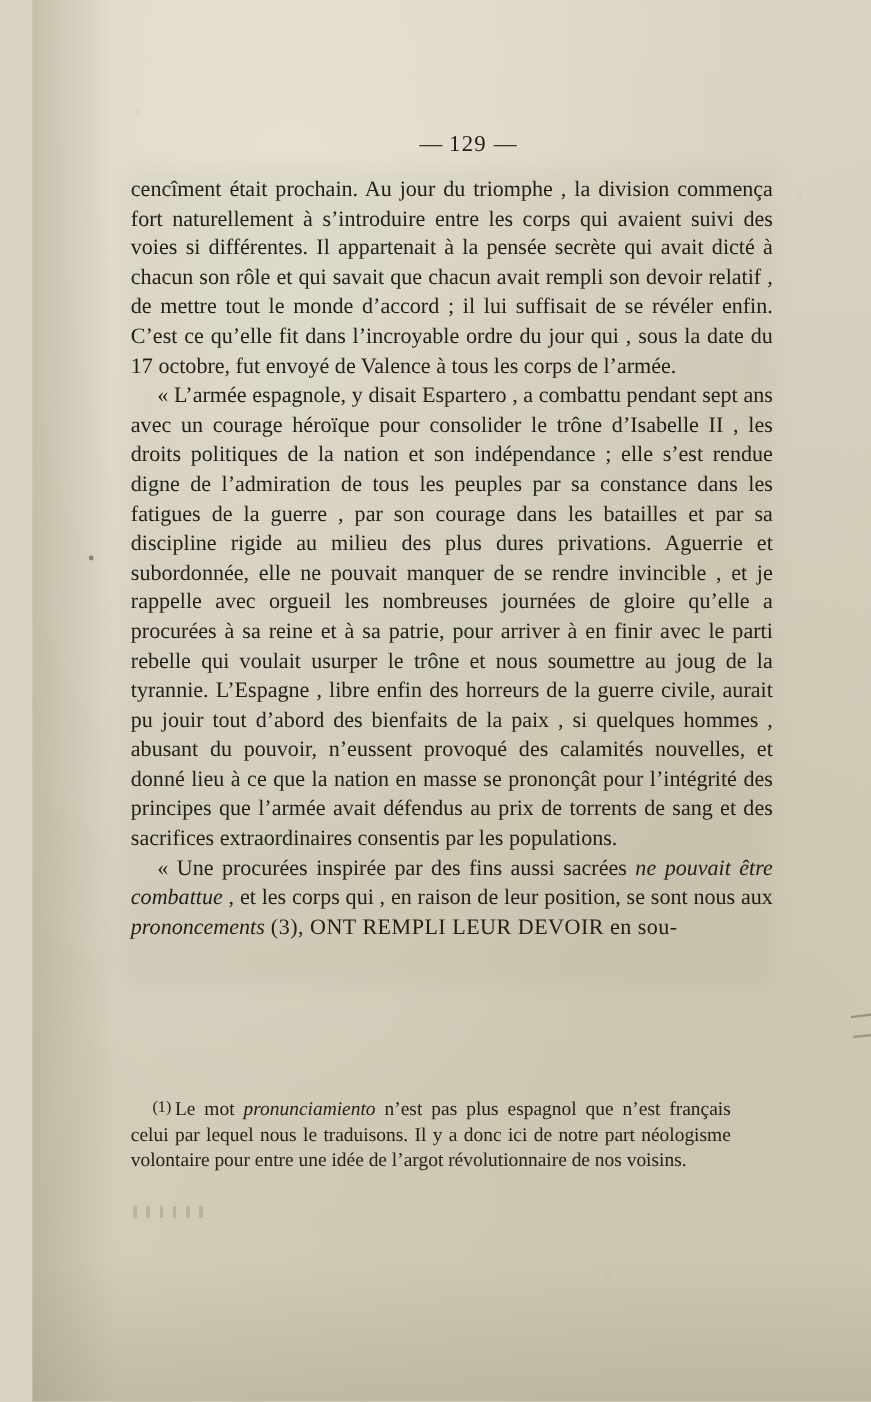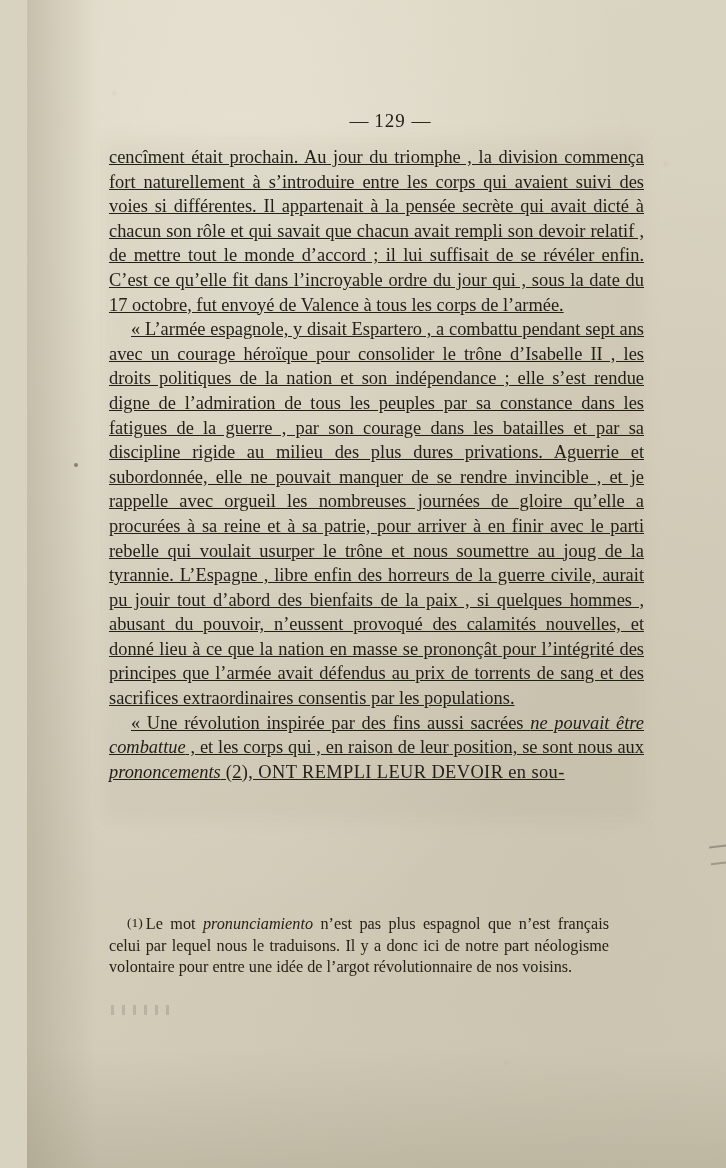--- a/index.html
+++ b/index.html
@@ -70,21 +70,20 @@
   .content {
     position: absolute;
     left: 82px;
     top: 145px;
     width: 535px;
     color: #221e18;
     font-size: 18.4px;
     line-height: 24.6px;
     text-align: justify;
     text-justify: inter-word;
-    text-decoration: underline;
   }
   .content p {
     margin: 0;
     text-indent: 0;
   }
   .content p.indent {
     text-indent: 22px;
   }
   .content p + p {
     margin-top: 0;
@@ -160,21 +159,21 @@
   <div class="folio">
     <span class="dash">—</span>
     <span>129</span>
     <span class="dash">—</span>
   </div>
 
   <div class="content">
     <p>cencîment était prochain. Au jour du triomphe , la division commença fort naturellement à s’introduire entre les corps qui avaient suivi des voies si différentes. Il appartenait à la pensée secrète qui avait dicté à chacun son rôle et qui savait que chacun avait rempli son devoir relatif , de mettre tout le monde d’accord ; il lui suffisait de se révéler enfin. C’est ce qu’elle fit dans l’incroyable ordre du jour qui , sous la date du 17 octobre, fut envoyé de Valence à tous les corps de l’armée.</p>
     <p class="indent">« L’armée espagnole, y disait Espartero , a combattu pendant sept ans avec un courage héroïque pour consolider le trône d’Isabelle II , les droits politiques de la nation et son indépendance ; elle s’est rendue digne de l’admiration de tous les peuples par sa constance dans les fatigues de la guerre , par son courage dans les batailles et par sa discipline rigide au milieu des plus dures privations. Aguerrie et subordonnée, elle ne pouvait manquer de se rendre invincible , et je rappelle avec orgueil les nombreuses journées de gloire qu’elle a procurées à sa reine et à sa patrie, pour arriver à en finir avec le parti rebelle qui voulait usurper le trône et nous soumettre au joug de la tyrannie. L’Espagne , libre enfin des horreurs de la guerre civile, aurait pu jouir tout d’abord des bienfaits de la paix , si quelques hommes , abusant du pouvoir, n’eussent provoqué des calamités nouvelles, et donné lieu à ce que la nation en masse se prononçât pour l’intégrité des principes que l’armée avait défendus au prix de torrents de sang et des sacrifices extraordinaires consentis par les populations.</p>
     <p class="indent">
-      <span>« Une révolution inspirée par des fins aussi sacrées </span><em class="it">ne pouvait être combattue</em><span> , et les corps qui , en raison de leur position, se sont nous aux </span><em class="it">prononcements</em><span class="smallcapsish"> (2), ONT REMPLI LEUR DEVOIR en sou-</span>
+      <span>« Une procurées inspirée par des fins aussi sacrées </span><em class="it">ne pouvait être combattue</em><span> , et les corps qui , en raison de leur position, se sont nous aux </span><em class="it">prononcements</em><span class="smallcapsish"> (3), ONT REMPLI LEUR DEVOIR en sou-</span>
     </p>
   </div>
 
   <div class="footnote">
     <span class="lead"></span><span class="fn-num">(1)</span><span>Le mot </span><em class="it">pronunciamiento</em><span> n’est pas plus espagnol que n’est français celui par lequel nous le traduisons. Il y a donc ici de notre part néologisme volontaire pour entre une idée de l’argot révolutionnaire de nos voisins.</span>
   </div>
 
   <div class="dot-left"></div>
   <div class="edge-mark-1"></div>
   <div class="edge-mark-2"></div>

